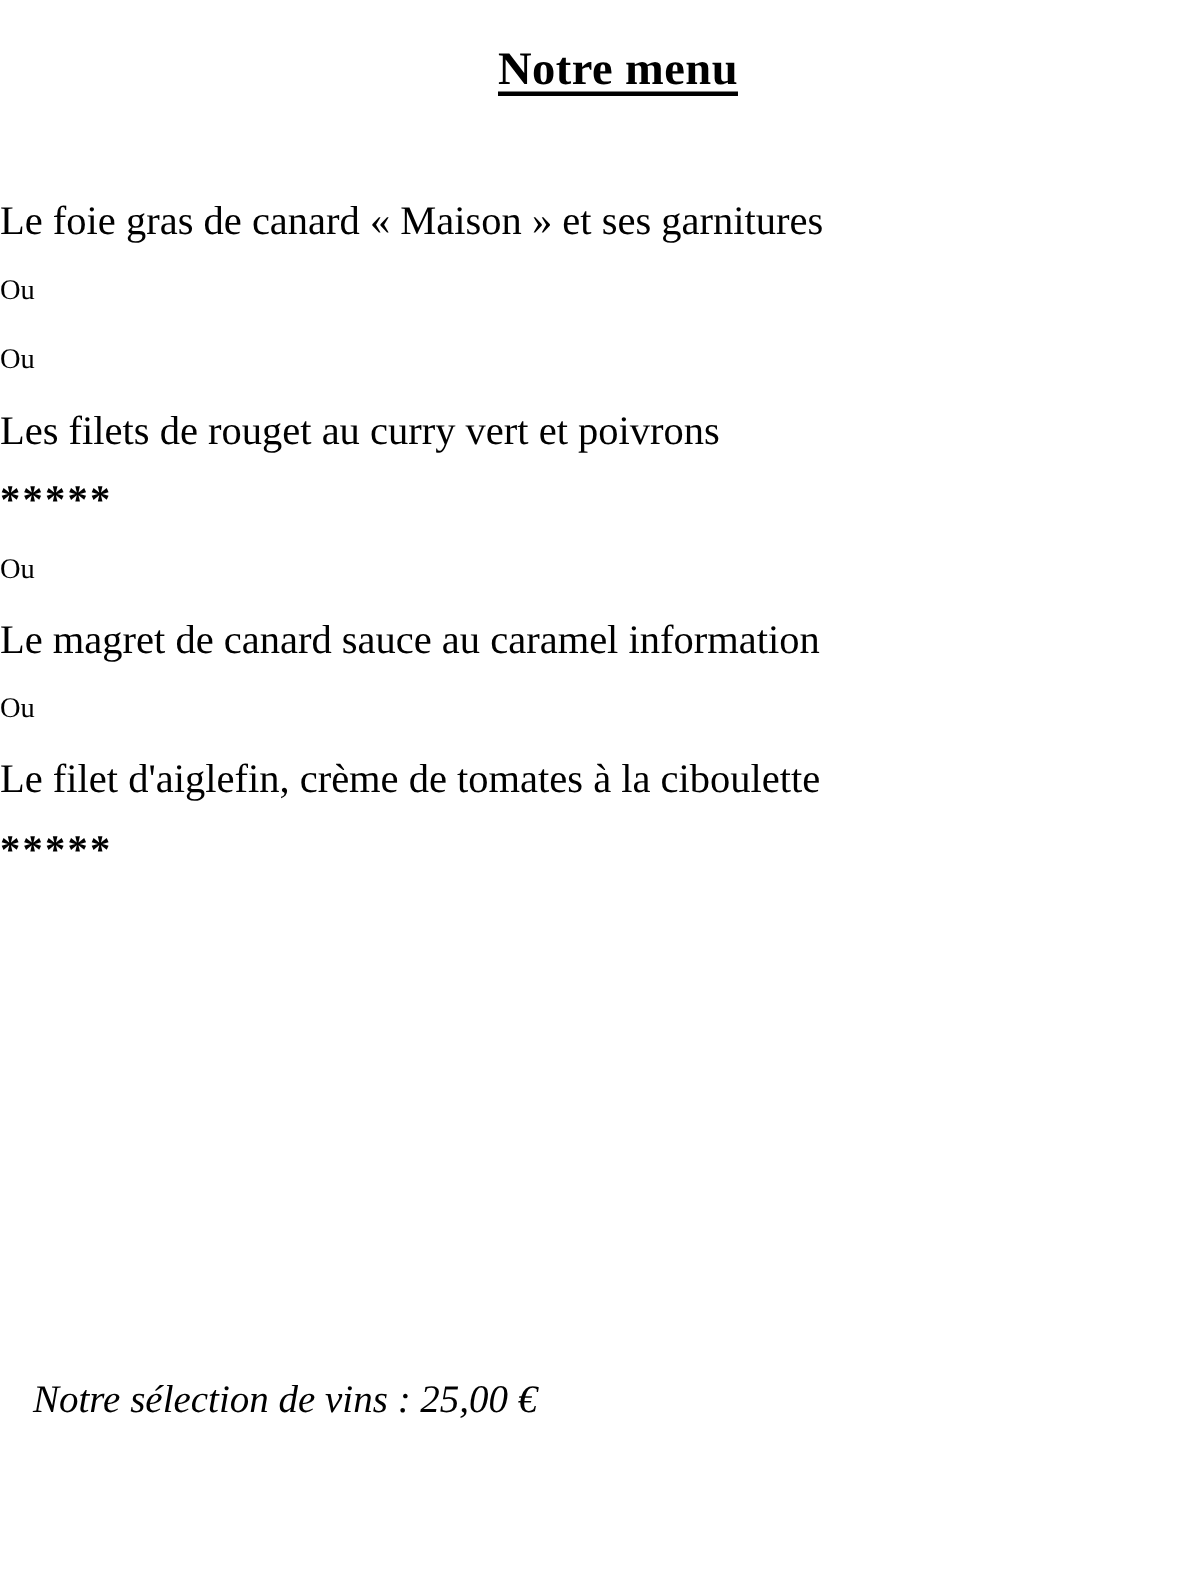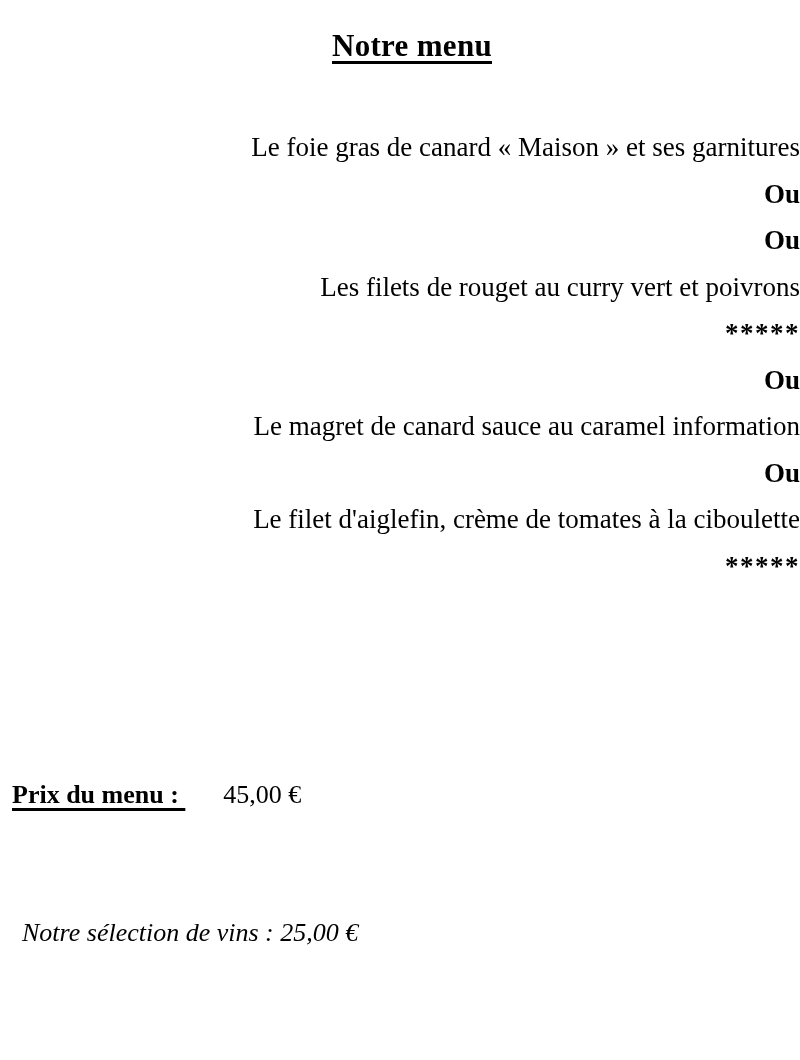--- a/index.html
+++ b/index.html
@@ -38,31 +38,30 @@
     text-underline-offset: 5px;
     text-decoration-thickness: 2.5px;
   }
 
   
   .courses {
     position: absolute;
     top: 124px;
     left: 0;
     width: 800px;
-    text-align: right;
+    text-align: left;
   }
   .course-line {
     font-size: 27px;
     line-height: 46.5px;
     white-space: nowrap;
   }
   .conj {
-    font-size: 27px;
+    font-size: 19px;
     line-height: 46.5px;
-    font-weight: bold;
   }
   .sep {
     font-size: 27px;
     line-height: 46.5px;
     font-weight: bold;
     letter-spacing: 1.5px;
   }
 
   
   .price-row {
@@ -123,21 +122,17 @@
     <div class="conj">Ou</div>
     <div class="course-line">Les filets de rouget au curry vert et poivrons</div>
     <div class="sep">*****</div>
     <div class="conj">Ou</div>
     <div class="course-line">Le magret de canard sauce au caramel information</div>
     <div class="conj">Ou</div>
     <div class="course-line">Le filet d'aiglefin, crème de tomates à la ciboulette</div>
     <div class="sep">*****</div>
   </div>
 
-  <div class="price-row">
-    <span class="price-label">Prix du menu : </span>
-    <span class="price-value">45,00 €</span>
-  </div>
 
   <div class="wine-line">Notre sélection de vins : 25,00 €</div>
 
 
 </div>
 
 </body></html>

